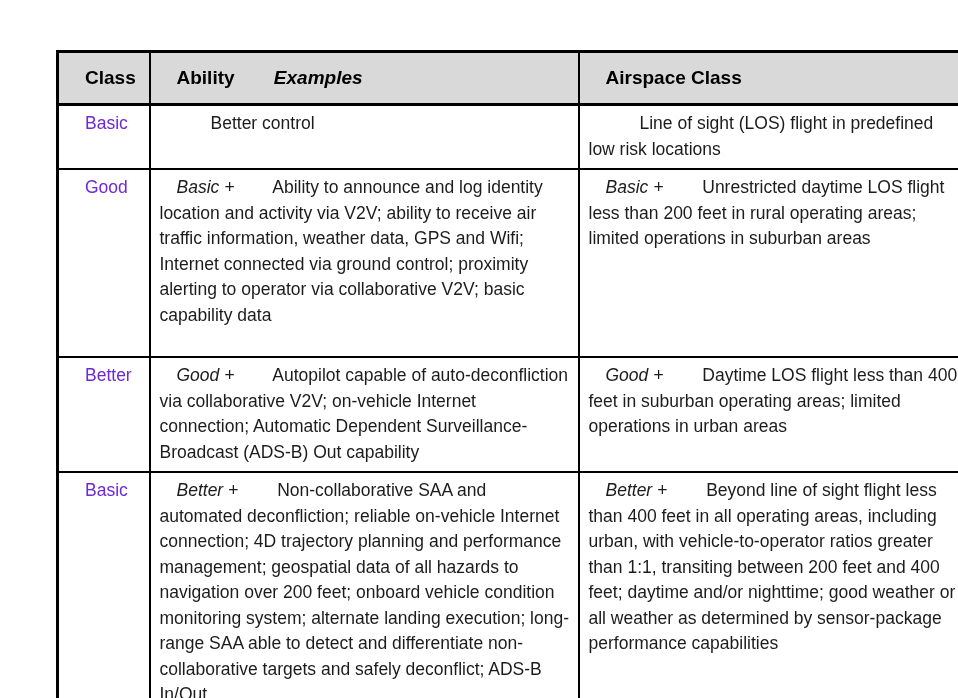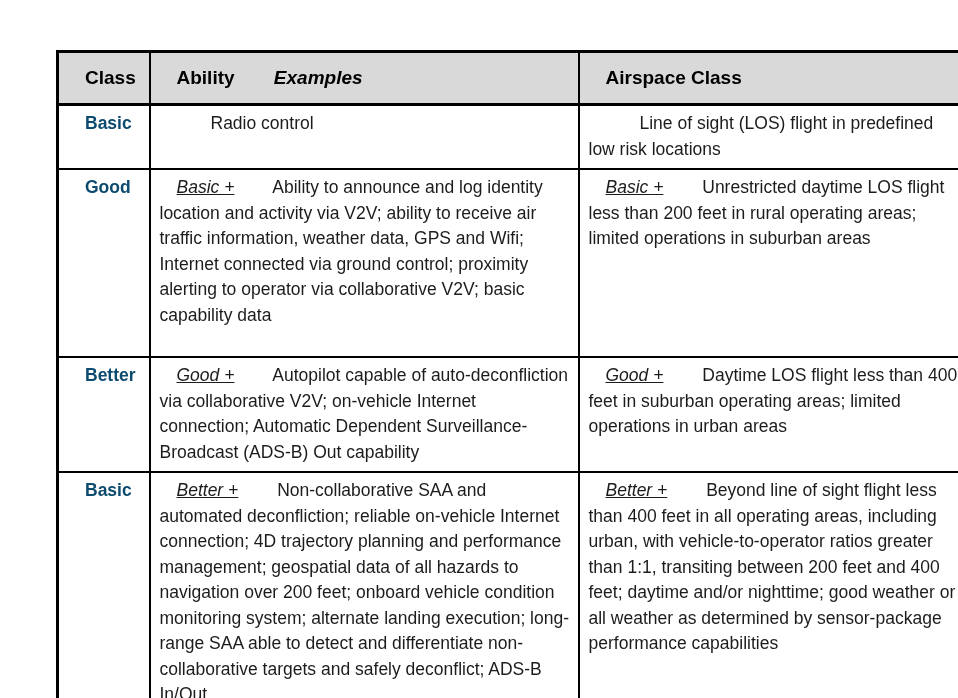--- a/index.html
+++ b/index.html
@@ -33,22 +33,22 @@
     color: #000;
   }
   td {
     border: 2px solid #000;
     vertical-align: top;
     padding: 5px 8px 6px 9px;
     font-size: 17.5px;
     line-height: 25.5px;
     text-align: left;
   }
-  td.class-cell { font-weight: bold; color: #0c4a6e; }
-  .ref { font-style: italic; text-decoration: underline; }
+  td.class-cell { font-weight: normal; color: #6d28d9; }
+  .ref { font-style: italic; }
   .em  { font-style: italic; }
   tr.row-basic  td { height: 53px; }
   tr.row-good   td { height: 188px; }
   tr.row-better td { height: 102px; }
   tr.row-best   td { height: 262px; }
 </style>
 </head>
 <body>
 
 <div class="page">
@@ -70,21 +70,21 @@
           <span>Airspace Class</span>
         </th>
       </tr>
     </thead>
     <tbody>
       <tr class="row-basic">
         <td class="class-cell">
           <span>Basic</span>
         </td>
         <td>
-          <span class="ref"></span><span>Radio control</span>
+          <span class="ref"></span><span>Better control</span>
         </td>
         <td>
           <span class="ref"></span><span>Line of sight (LOS) flight in predefined low risk locations</span>
         </td>
       </tr>
       <tr class="row-good">
         <td class="class-cell">
           <span>Good</span>
         </td>
         <td>

